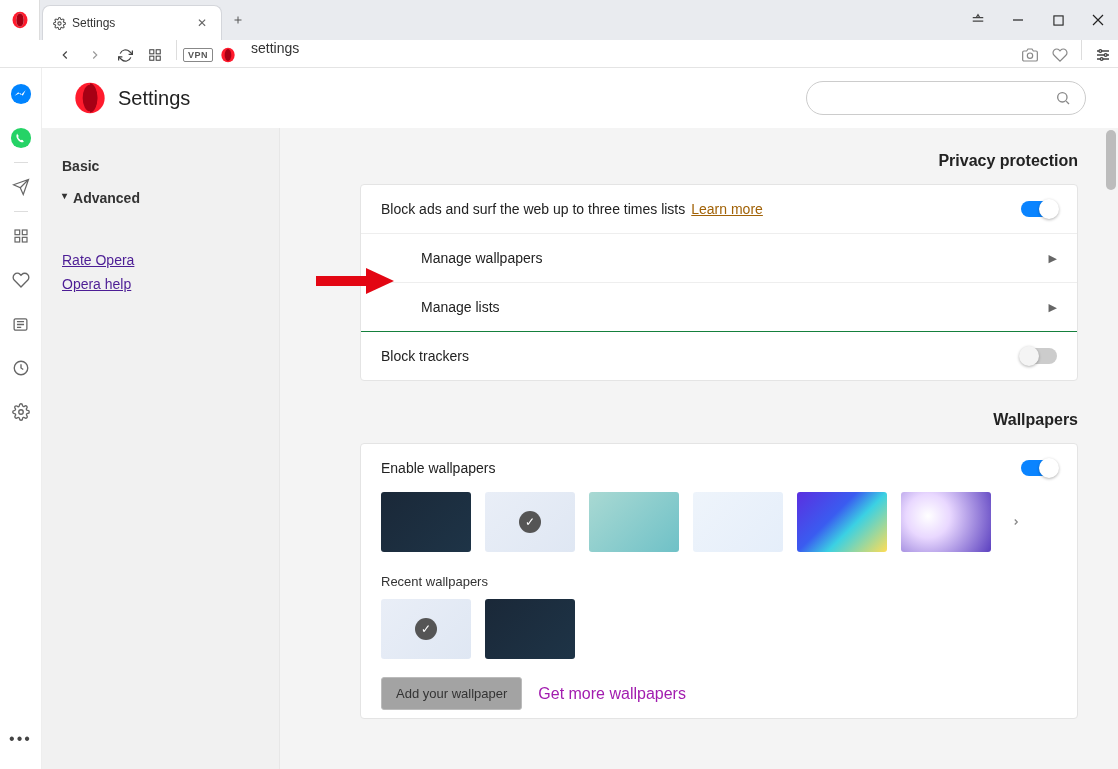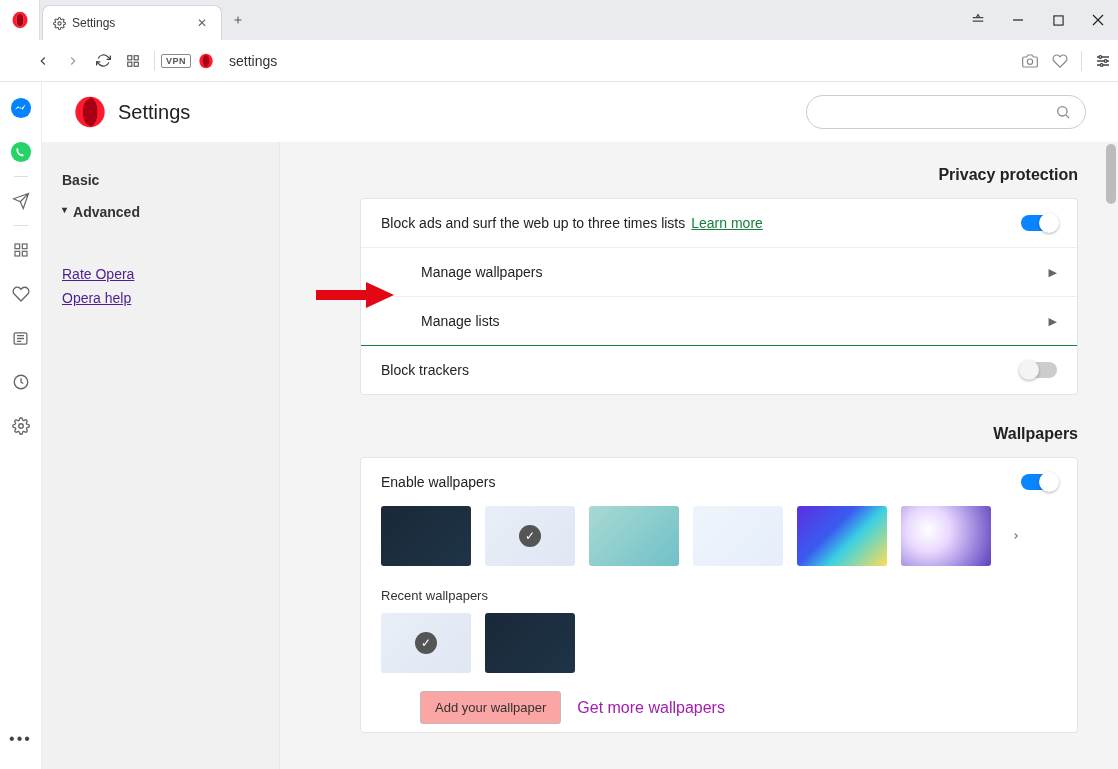--- a/index.html
+++ b/index.html
@@ -9,21 +9,21 @@
   .opera-corner { width: 40px; display: flex; align-items: center; justify-content: center; background: #fff; border-right: 1px solid #ddd; }
   .tab { display: flex; align-items: center; background: #fff; border-radius: 8px 8px 0 0; padding: 0 10px; margin-top: 5px; max-width: 200px; min-width: 180px; border: 1px solid #d4d6db; border-bottom: none; margin-left: 2px; }
   .tab .cog { margin-right: 6px; color: #555; }
   .tab-title { font-size: 12px; color: #333; flex: 1; white-space: nowrap; overflow: hidden; }
   .tab-close { font-size: 12px; color: #666; padding: 2px 4px; }
   .newtab { width: 32px; display: flex; align-items: center; justify-content: center; color: #555; }
   .titlebar-spacer { flex: 1; }
   .win-controls { display: flex; align-items: center; }
   .win-btn { width: 40px; height: 40px; display: flex; align-items: center; justify-content: center; color: #333; }
   
-  .addressbar { height: 42px; background: #fff; border-bottom: 1px solid #e4e4e4; display: flex; align-items: center; padding-left: 28px; }
+  .addressbar { height: 28px; background: #fff; border-bottom: 1px solid #e4e4e4; display: flex; align-items: flex-start; padding-left: 50px; }
   .nav-ico { width: 30px; height: 30px; display: flex; align-items: center; justify-content: center; color: #555; }
   .addr-divider { width: 1px; height: 20px; background: #ddd; margin: 0 6px; }
   .vpn-badge { font-size: 9px; font-weight: 600; border: 1px solid #888; color: #555; padding: 1px 4px; border-radius: 2px; letter-spacing: 0.5px; }
   .addr-text { font-size: 14px; color: #333; margin-left: 8px; }
   .addr-spacer { flex: 1; }
   
   .main-row { flex: 1; display: flex; min-height: 0; }
   .left-rail { width: 42px; background: #fff; border-right: 1px solid #eee; display: flex; flex-direction: column; align-items: center; padding-top: 4px; }
   .rail-ico { width: 28px; height: 28px; margin: 8px 0; display: flex; align-items: center; justify-content: center; color: #555; position: relative; }
   .rail-divider { width: 14px; height: 1px; background: #ddd; margin: 2px 0; }
@@ -43,37 +43,37 @@
   .side-item { font-size: 14px; color: #333; padding: 8px 0; display: flex; align-items: flex-start; }
   .side-item.bold { font-weight: 600; }
   .side-chevron { margin-right: 6px; font-size: 10px; color: #333; }
   .side-link { display: block; color: #4c1d95; font-size: 14px; text-decoration: underline; margin: 8px 0; font-weight: 400; }
   .main-col { flex: 1; overflow-y: auto; padding: 24px 40px 0 80px; position: relative; }
   .section-title { font-size: 16px; font-weight: 600; color: #222; margin-bottom: 14px; text-align: right; }
   .card { background: #fff; border: 1px solid #e4e4e4; border-radius: 4px; margin-bottom: 30px; }
   .card-row { display: flex; align-items: center; padding: 16px 20px; font-size: 14px; color: #222; }
   .card-row.sub { padding-left: 60px; border-top: 1px solid #eee; }
   .card-row .spacer { flex: 1; }
-  .link-inline { color: #15803d; text-decoration: underline; margin-left: 6px; }
+  .link-inline { color: #a16207; text-decoration: underline; margin-left: 6px; }
   .chev-right { color: #666; font-size: 11px; }
   
   .toggle { width: 36px; height: 16px; border-radius: 8px; position: relative; }
   .toggle .knob { position: absolute; width: 20px; height: 20px; border-radius: 50%; top: -2px; box-shadow: 0 1px 3px rgba(0,0,0,0.3); }
   .toggle.on { background: #0a84ff; }
   .toggle.on .knob { right: -2px; background: #fff; }
   .toggle.off { background: #ccc; }
   .toggle.off .knob { left: -2px; background: #f4f4f4; }
   
   .subhead { font-size: 13px; color: #333; margin: 4px 0 10px 20px; }
   .wall-row { display: flex; gap: 14px; padding: 0 20px 18px 20px; align-items: center; }
   .wall { width: 90px; height: 60px; border-radius: 3px; position: relative; background: #ddd; flex-shrink: 0; }
   .wall.selected::after { content: ""; position: absolute; top: 50%; left: 50%; width: 22px; height: 22px; background: #555; border-radius: 50%; transform: translate(-50%, -50%); }
   .wall.selected::before { content: "✓"; position: absolute; top: 50%; left: 50%; transform: translate(-50%, -50%); color: #fff; font-size: 12px; z-index: 2; }
   .wall-arrow { color: #888; font-size: 14px; padding: 6px; }
-  .btn-outline { border: 1px solid #bbb; background: #fca5a5; border-radius: 3px; padding: 8px 14px; font-size: 13px; color: #333; margin-left: 39px; }
+  .btn-outline { border: 1px solid #bbb; background: #a3a3a3; border-radius: 3px; padding: 8px 14px; font-size: 13px; color: #333; }
   .foot-row { display: flex; align-items: center; gap: 16px; padding: 0 20px 4px 20px; }
   .link-solo { color: #a21caf; font-size: 16px; text-decoration: none; }
   
   .annotation-arrow { position: absolute; left: -44px; top: 114px; }
   .scrollbar-fake { position: absolute; right: 0; top: 0; width: 14px; height: 100%; background: #f4f4f4; }
   .scrollbar-thumb { position: absolute; right: 2px; top: 2px; width: 10px; height: 60px; background: #bcbcbc; border-radius: 5px; }
   svg { display: block; }
 </style>
 </head>
 <body>

